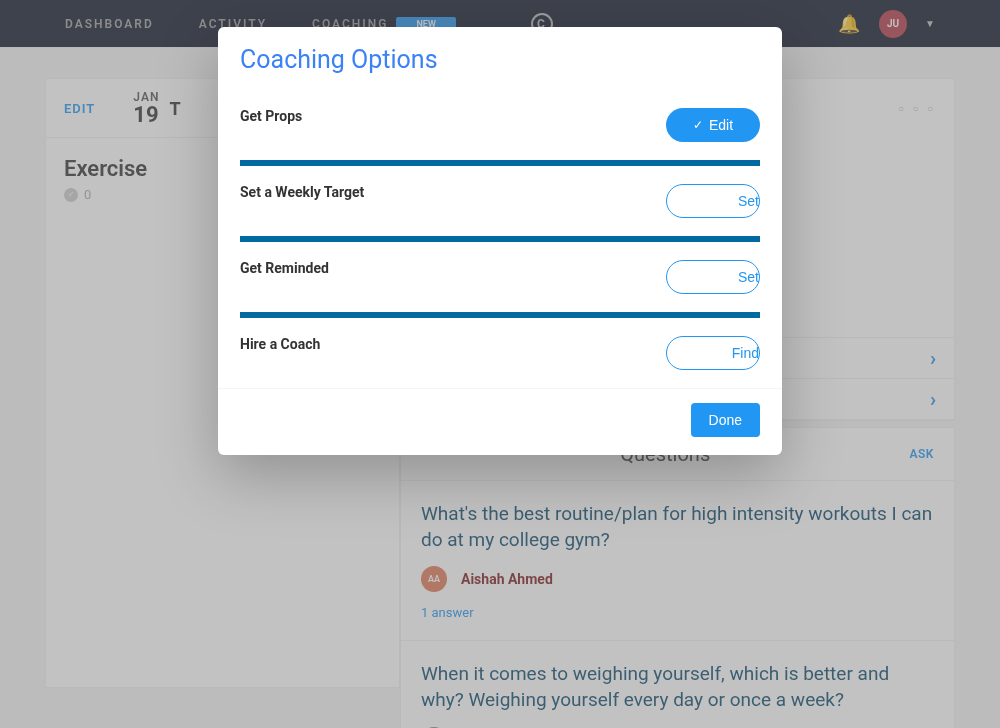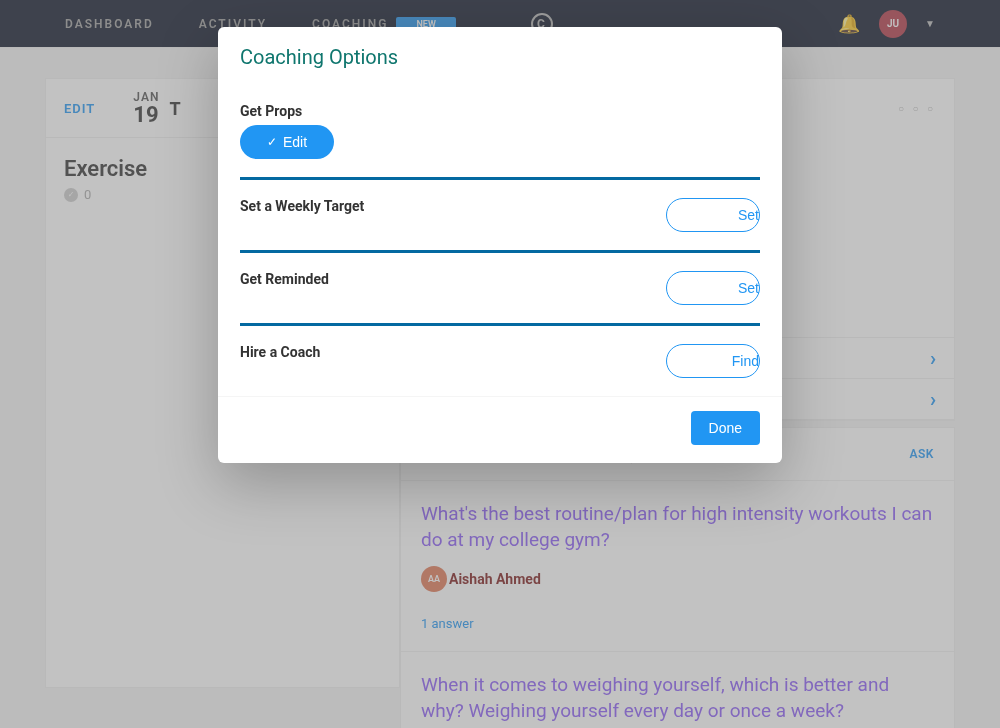--- a/index.html
+++ b/index.html
@@ -39,38 +39,38 @@
     
     .right-row { height: 41px; border-bottom: 1px solid #eee; display: flex; align-items: center; justify-content: flex-end; padding: 0 18px; }
     .chev-right { color: #2196F3; font-size: 20px; font-weight: bold; }
     
     .questions-section { background: #fff; border: 1px solid #eee; margin-top: 6px; }
     .questions-header { display: flex; align-items: center; padding: 14px 20px; }
     .questions-title { font-size: 20px; color: #444; font-weight: 400; margin: 0 auto; }
     .ask-link { color: #2196F3; font-size: 12px; font-weight: 600; letter-spacing: 0.5px; }
     
     .question-item { padding: 20px; border-top: 1px solid #f0f0f0; }
-    .question-text { font-size: 19px; color: #8b5cf6; line-height: 1.35; margin-bottom: 14px; }
-    .question-author { display: flex; align-items: center; gap: 2px; margin-bottom: 24px; }
+    .question-text { font-size: 19px; color: #0c4a6e; line-height: 1.35; margin-bottom: 14px; }
+    .question-author { display: flex; align-items: center; gap: 14px; margin-bottom: 13px; }
     .author-avatar { width: 26px; height: 26px; border-radius: 50%; display: flex; align-items: center; justify-content: center; font-size: 9px; color: #fff; font-weight: 600; }
     .avatar-pink { background: #e07856; }
     .avatar-img { background: #888; }
     .author-name { font-size: 14px; font-weight: 700; color: #7f1d1d; }
     .answer-count { color: #2196F3; font-size: 13px; }
     
     
     .overlay { position: absolute; inset: 0; background: rgba(120,120,120,0.45); display: flex; align-items: flex-start; justify-content: center; padding-top: 27px; }
     
     
     .modal { width: 564px; background: #fff; border-radius: 6px; box-shadow: 0 20px 60px rgba(0,0,0,0.25); }
     .modal-header { padding: 18px 22px 16px; }
-    .modal-title { font-size: 20px; font-weight: 400; color: #0f766e; }
+    .modal-title { font-size: 25px; font-weight: 400; color: #3b82f6; }
     .modal-body { padding: 0 22px; }
-    .option-row { display: flex; align-items: flex-start; justify-content: space-between; padding: 18px 0; border-top: 3px solid #0369a1; }
-    .option-row:first-child { border-top: none; flex-direction: column; }
+    .option-row { display: flex; align-items: flex-start; justify-content: space-between; padding: 18px 0; border-top: 6px solid #0369a1; }
+    .option-row:first-child { border-top: none; }
     .option-left { flex: 1; }
     .option-title { font-size: 14px; font-weight: 700; color: #333; margin-bottom: 6px; }
     .option-desc { font-size: 14px; color: #888; }
     .option-btn { min-width: 94px; height: 34px; border-radius: 17px; display: flex; align-items: center; justify-content: center; font-size: 14px; cursor: pointer; gap: 6px; }
     .btn-solid { background: #2196F3; color: #fff; border: none; }
     .btn-outline { background: #fff; color: #2196F3; border: 1px solid #2196F3; justify-content: flex-end; }
     .check-mark { font-size: 12px; }
     .modal-footer { padding: 14px 22px 18px; display: flex; justify-content: flex-end; border-top: 1px solid #f5f5f5; }
     .done-btn { background: #2196F3; color: #fff; border: none; border-radius: 4px; padding: 9px 18px; font-size: 14px; cursor: pointer; }
   </style>

